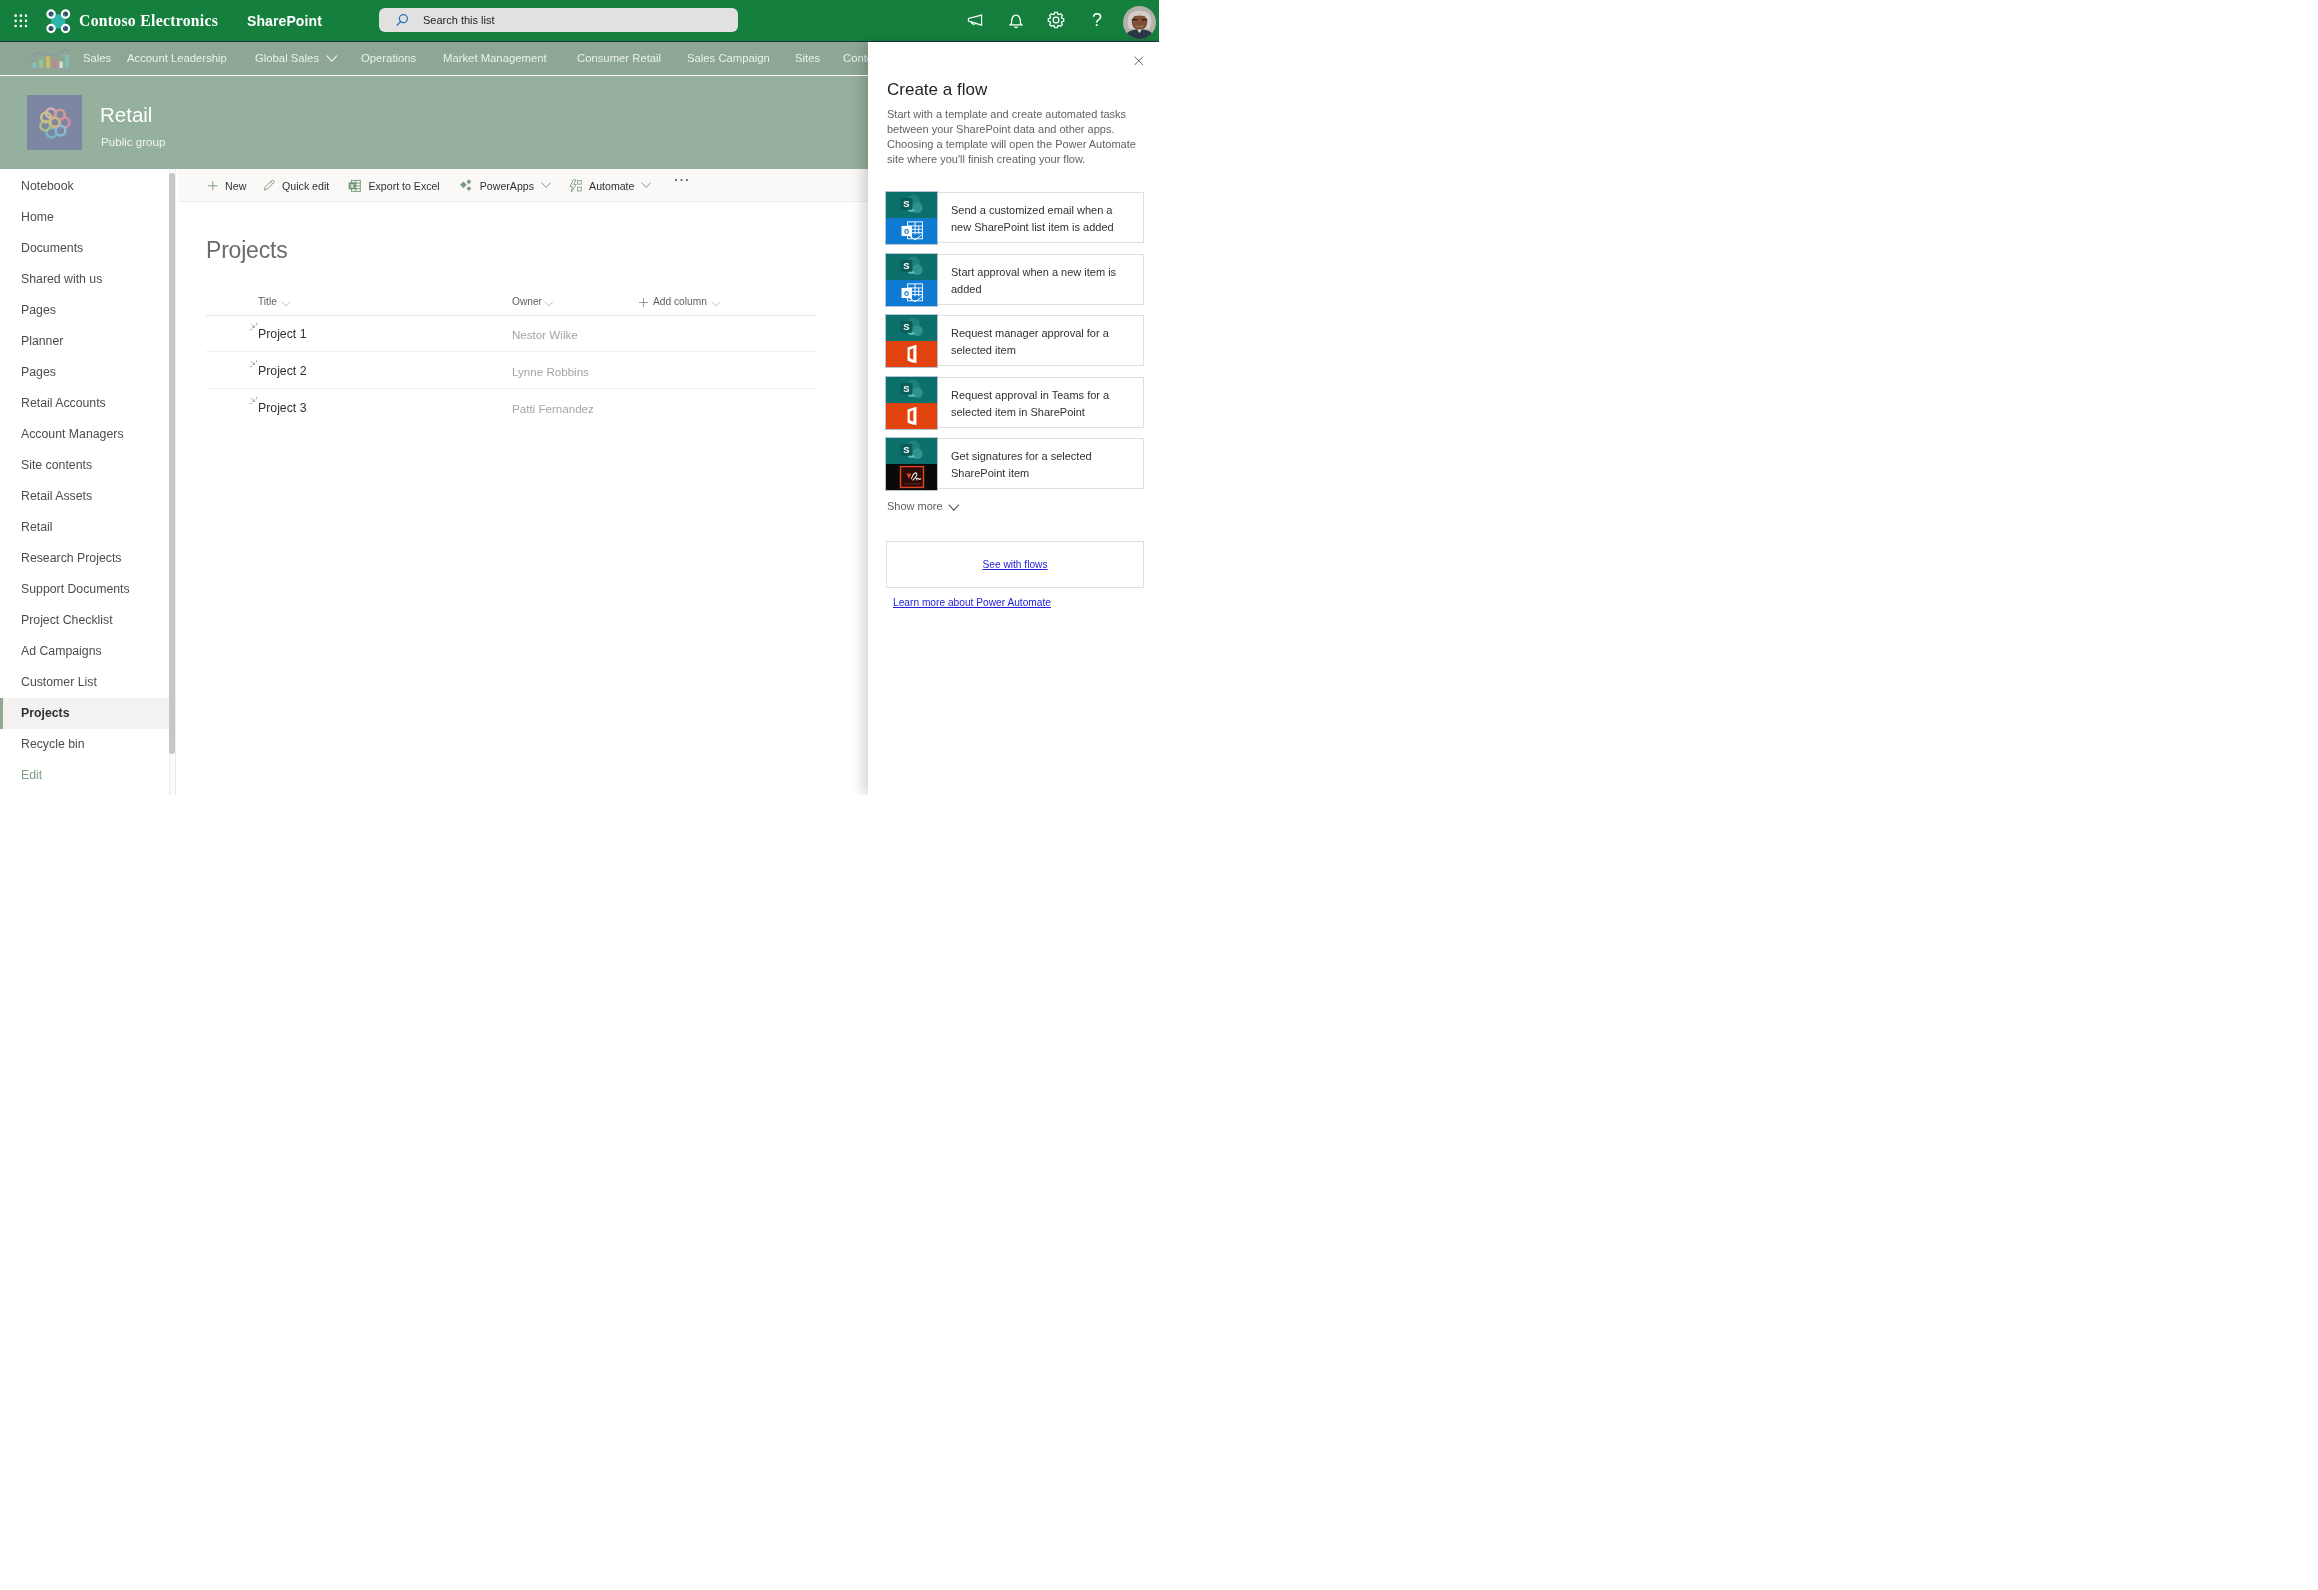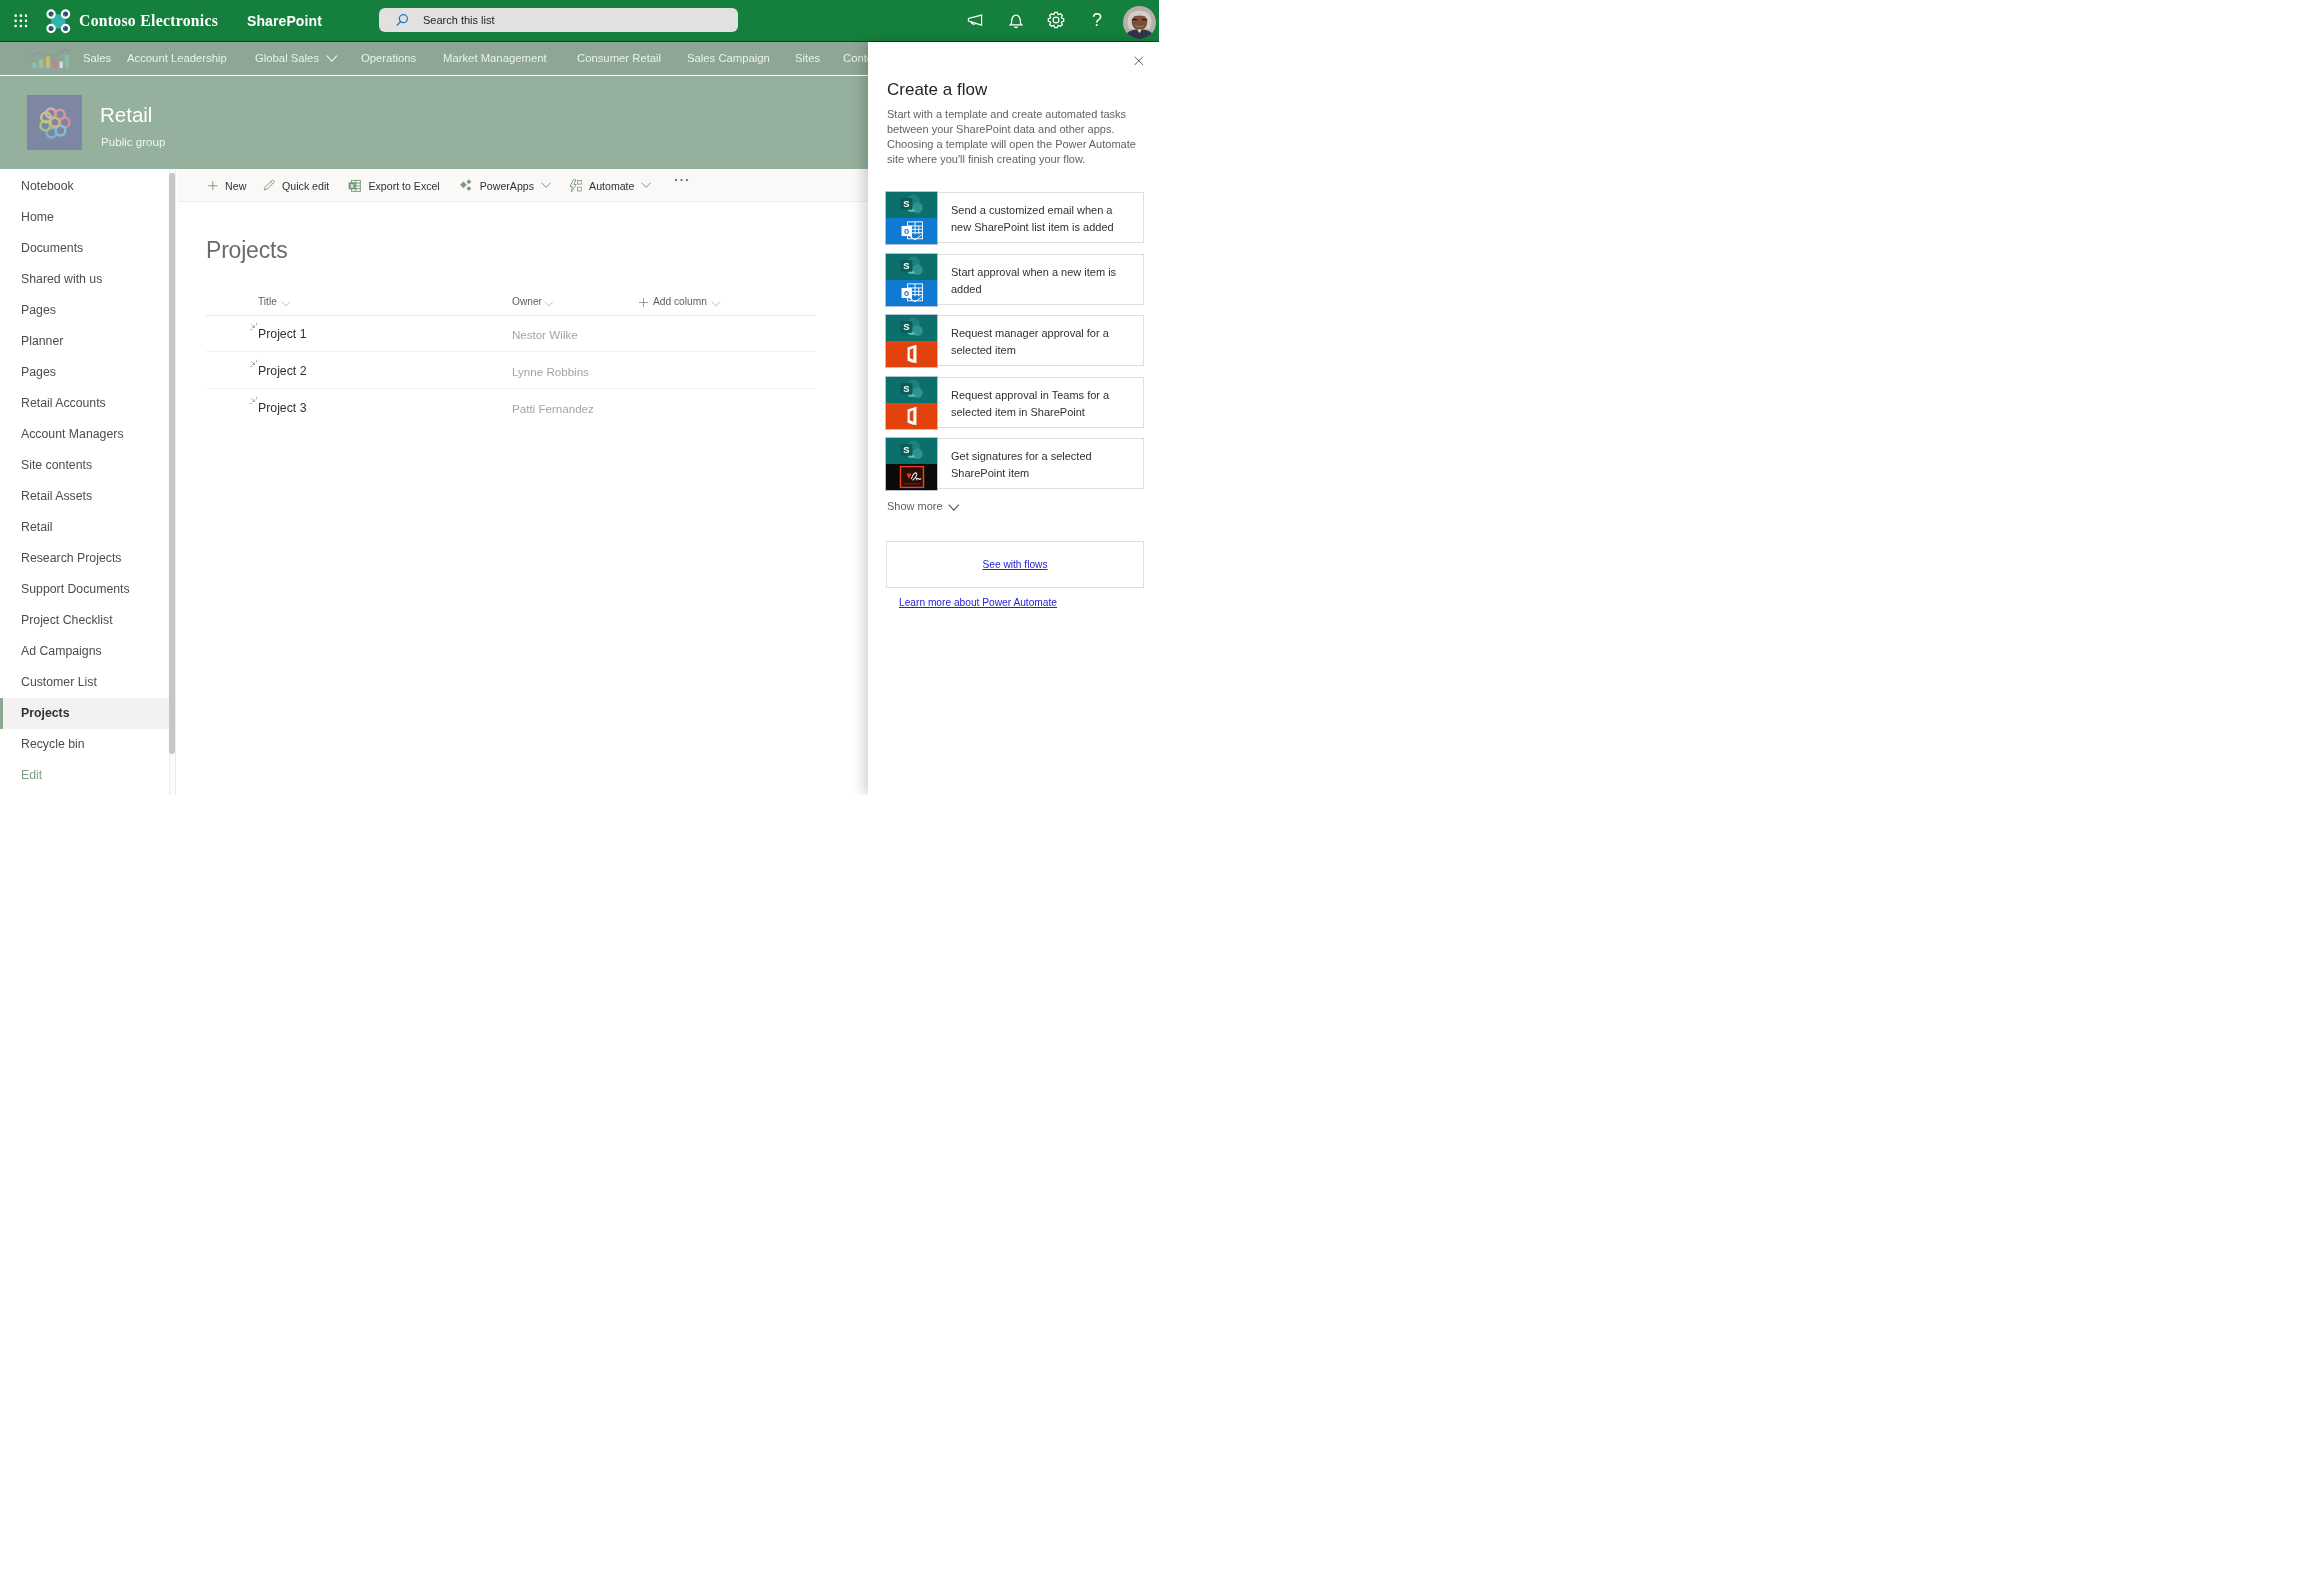--- a/index.html
+++ b/index.html
@@ -62,21 +62,21 @@
   .half.ol { background:#0f7ad2; }
   .half.of { background:#e2420e; }
   .half.as { background:#0a0a0a; }
   .half svg { position:absolute; left:50%; top:50%; transform:translate(-50%,-50%); }
   .cardtext { position:absolute; left:64px; top:0; height:51px; display:flex; align-items:center;
     font-size:11px; line-height:17px; color:#323130; }
   .showmore { position:absolute; left:19px; top:458px; font-size:11px; color:#605e5c; }
   .flowsbox { position:absolute; left:18px; top:499px; width:258px; height:47px; border:0.7px solid #e1dfdd; text-align:center; }
   .flowsbox a { font-size:10.2px; }
   a.blue { color:#2323d7; text-decoration:underline; }
-  .learnmore { position:absolute; left:31px; top:555px; font-size:10.2px; }
+  .learnmore { position:absolute; left:25px; top:555px; font-size:10.2px; }
 </style>
 </head>
 <body>
 
 <div class="suite">
   <svg class="abs" style="left:13.7px;top:14.3px" width="13.7" height="13.7" viewBox="0 0 20 20">
     <g fill="#fff">
       <circle cx="2.4" cy="2.4" r="1.9"></circle>
         <circle cx="10" cy="2.4" r="1.9"></circle>
         <circle cx="17.6" cy="2.4" r="1.9"></circle>

